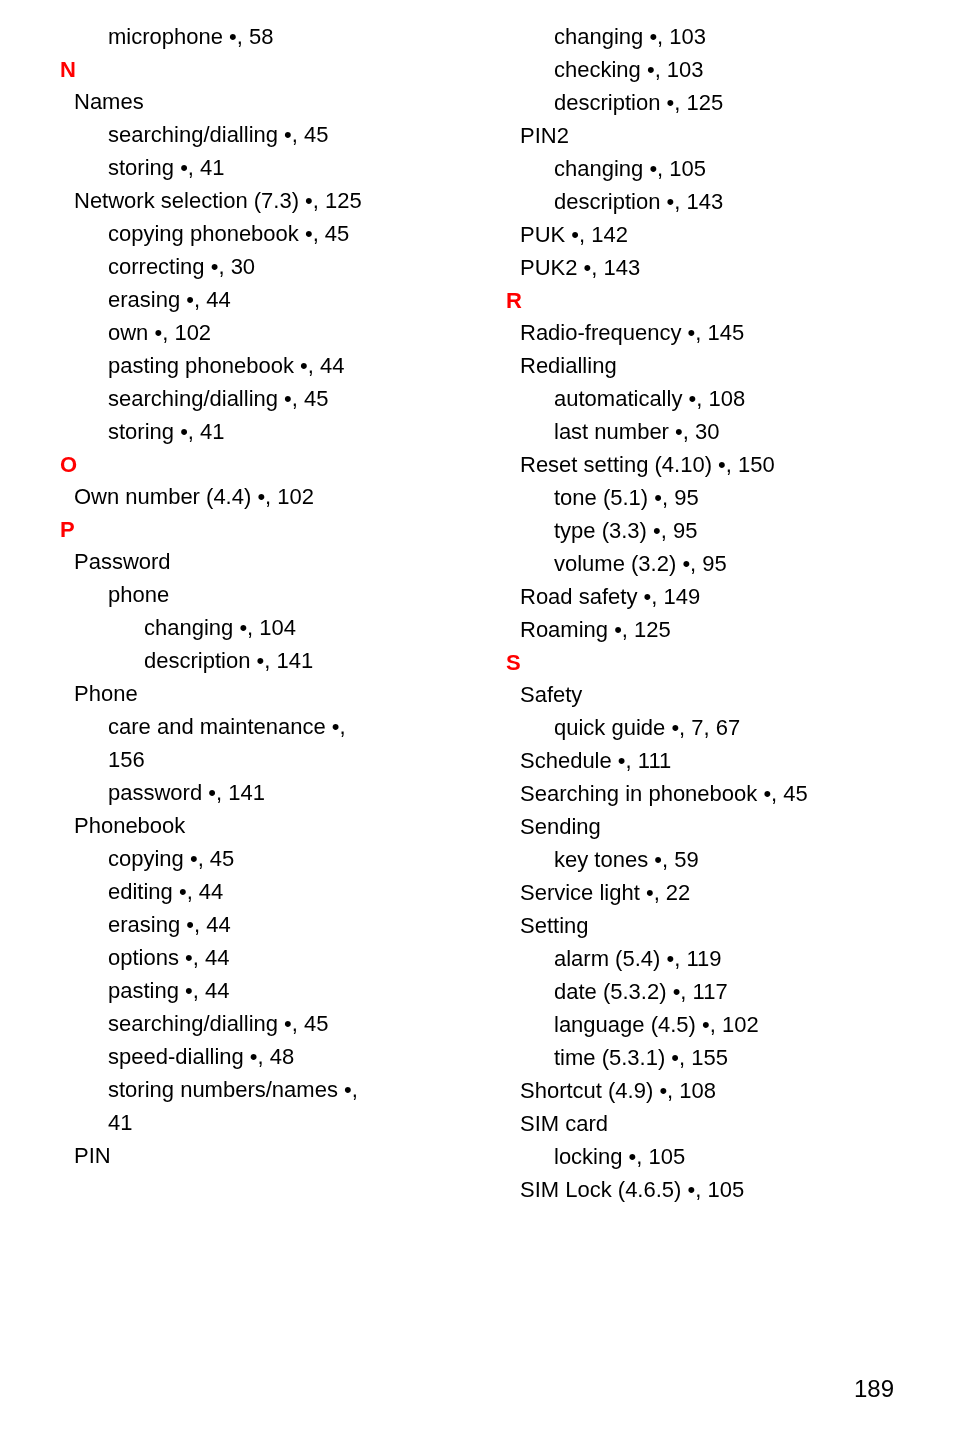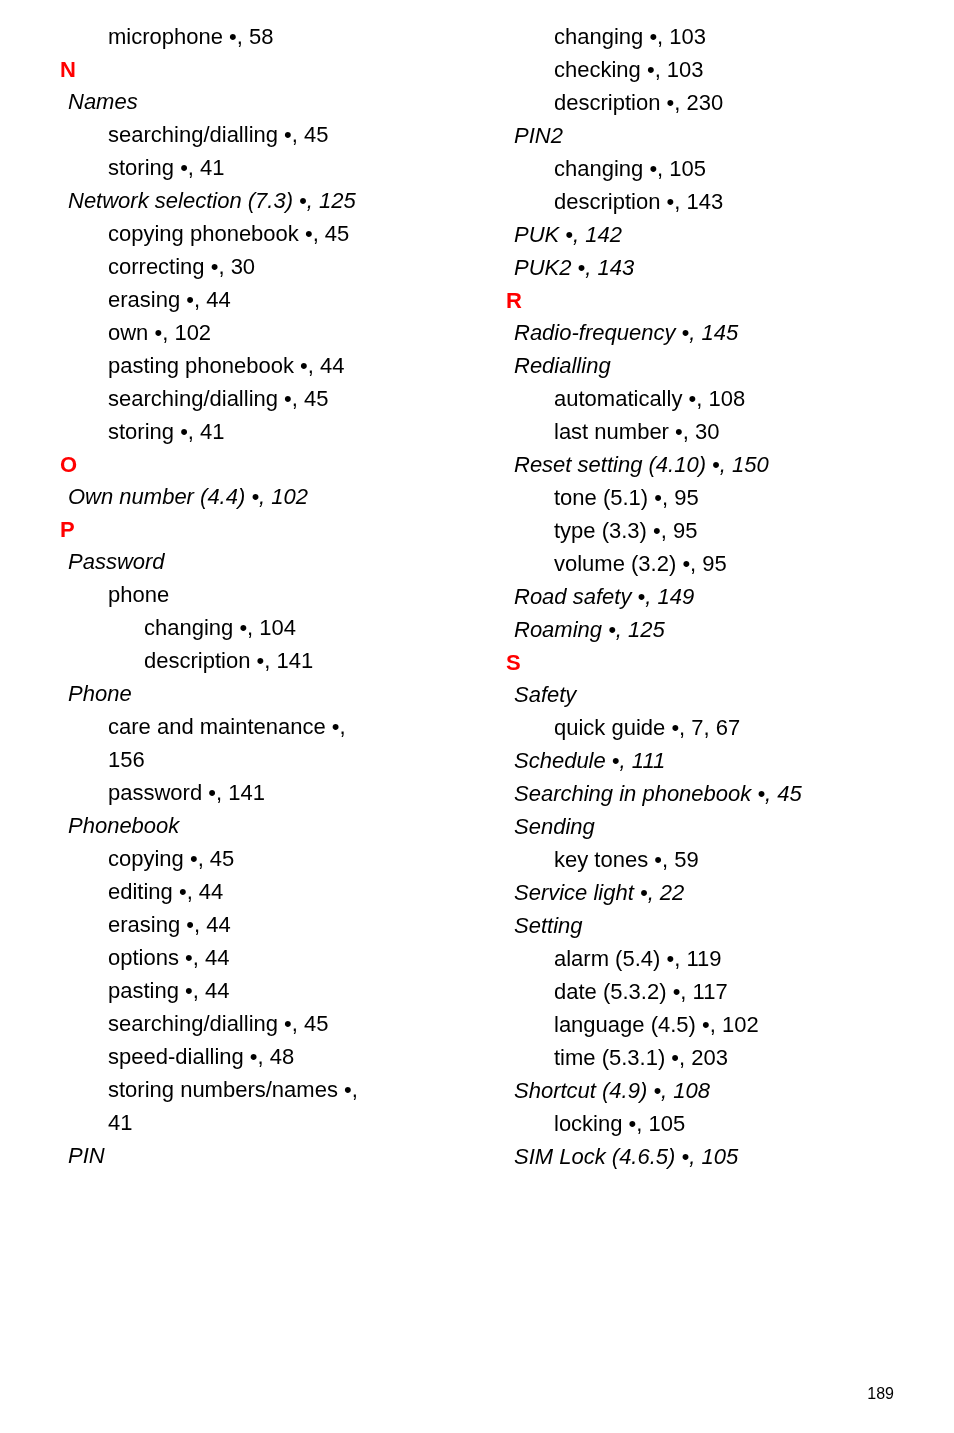--- a/index.html
+++ b/index.html
@@ -19,39 +19,38 @@
     .column {
       flex: 1;
     }
     .letter-heading {
       color: #ff0000;
       font-weight: bold;
       font-size: 22px;
       margin: 4px 0 2px 0;
     }
     .entry-l0 {
-      margin-left: 8px;
-      font-style: italic;
+      margin-left: 14px;
     }
     .entry-l1 {
       margin-left: 48px;
     }
     .entry-l2 {
       margin-left: 84px;
     }
     .entry {
       font-size: 22px;
       line-height: 33px;
       color: #000;
     }
     .page-number {
       position: absolute;
       bottom: 30px;
       right: 60px;
-      font-size: 16px;
+      font-size: 24px;
     }
   </style>
 </head>
 <body>
 
 <div class="page">
   <div class="column" id="col-0">
       <div class="entry entry-l1">microphone •, 58</div>
       <div class="letter-heading">N</div>
       <div class="entry entry-l0">Names</div>
@@ -84,21 +83,21 @@
       <div class="entry entry-l1">pasting •, 44</div>
       <div class="entry entry-l1">searching/dialling •, 45</div>
       <div class="entry entry-l1">speed-dialling •, 48</div>
       <div class="entry entry-l1">storing numbers/names •,</div>
       <div class="entry entry-l1">41</div>
       <div class="entry entry-l0">PIN</div>
     </div>
   <div class="column" id="col-1">
       <div class="entry entry-l1">changing •, 103</div>
       <div class="entry entry-l1">checking •, 103</div>
-      <div class="entry entry-l1">description •, 230</div>
+      <div class="entry entry-l1">description •, 125</div>
       <div class="entry entry-l0">PIN2</div>
       <div class="entry entry-l1">changing •, 105</div>
       <div class="entry entry-l1">description •, 143</div>
       <div class="entry entry-l0">PUK •, 142</div>
       <div class="entry entry-l0">PUK2 •, 143</div>
       <div class="letter-heading">R</div>
       <div class="entry entry-l0">Radio-frequency •, 145</div>
       <div class="entry entry-l0">Redialling</div>
       <div class="entry entry-l1">automatically •, 108</div>
       <div class="entry entry-l1">last number •, 30</div>
@@ -113,20 +112,21 @@
       <div class="entry entry-l1">quick guide •, 7, 67</div>
       <div class="entry entry-l0">Schedule •, 111</div>
       <div class="entry entry-l0">Searching in phonebook •, 45</div>
       <div class="entry entry-l0">Sending</div>
       <div class="entry entry-l1">key tones •, 59</div>
       <div class="entry entry-l0">Service light •, 22</div>
       <div class="entry entry-l0">Setting</div>
       <div class="entry entry-l1">alarm (5.4) •, 119</div>
       <div class="entry entry-l1">date (5.3.2) •, 117</div>
       <div class="entry entry-l1">language (4.5) •, 102</div>
-      <div class="entry entry-l1">time (5.3.1) •, 203</div>
+      <div class="entry entry-l1">time (5.3.1) •, 155</div>
       <div class="entry entry-l0">Shortcut (4.9) •, 108</div>
+      <div class="entry entry-l0">SIM card</div>
       <div class="entry entry-l1">locking •, 105</div>
       <div class="entry entry-l0">SIM Lock (4.6.5) •, 105</div>
     </div>
 </div>
 
 <div class="page-number">189</div>
 
 </body></html>

